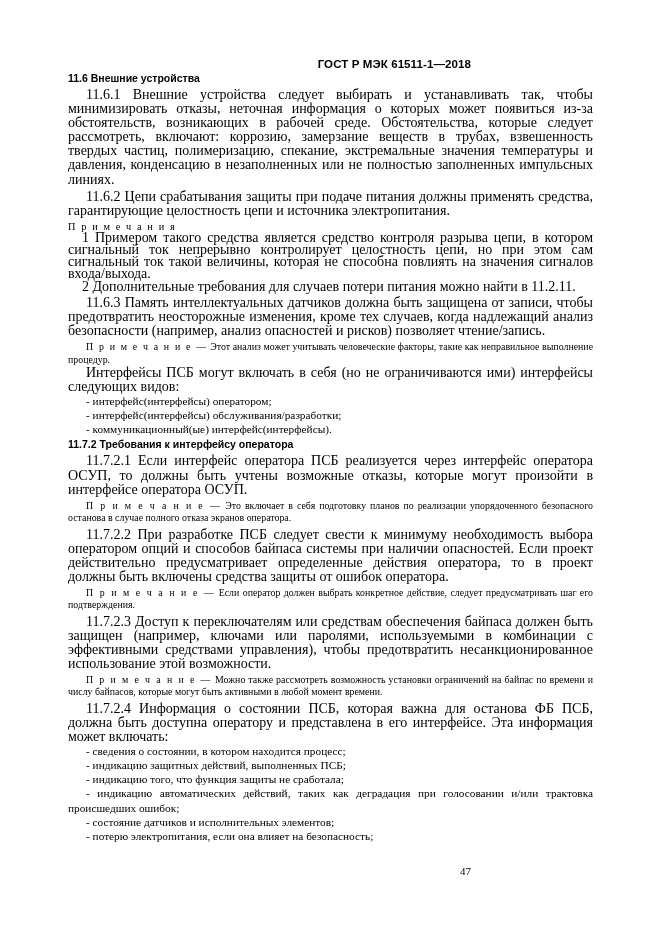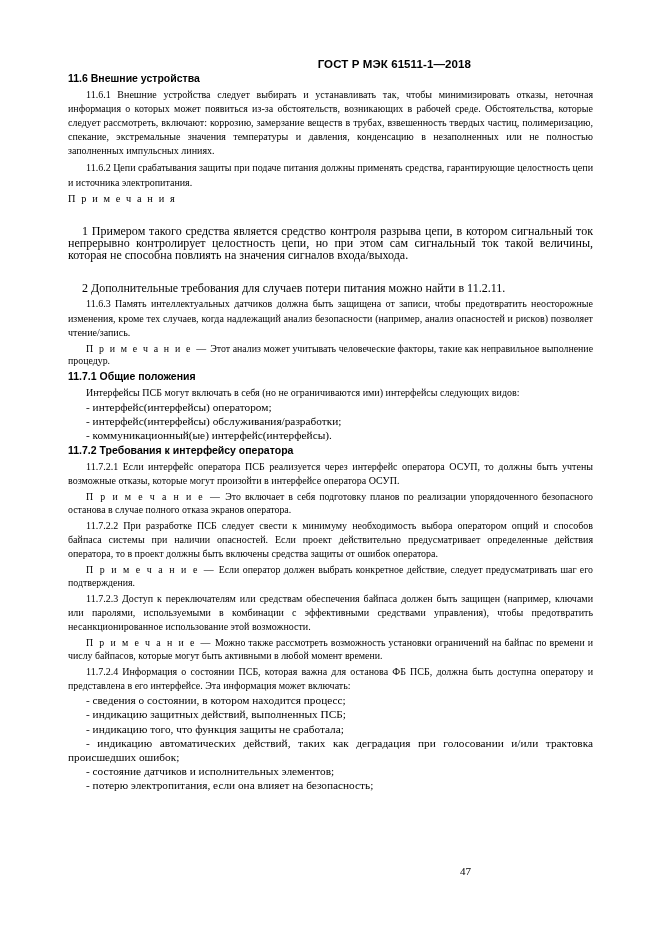--- a/index.html
+++ b/index.html
@@ -46,37 +46,36 @@
     font-family: "Liberation Sans", sans-serif;
     font-weight: bold;
     font-size: 10.5px;
     margin-top: 9px;
     margin-bottom: 4px;
   }
   .h-bold.first {
     margin-top: 0;
   }
   .para {
-    font-size: 10px;
+    font-size: 14px;
     line-height: 14.1px;
     text-align: justify;
     text-indent: 18px;
     margin-bottom: 0;
   }
   .note-title {
     font-size: 10.3px;
     letter-spacing: 1.6px;
     margin-top: 3px;
   }
   .note-body {
-    font-size: 12px;
+    font-size: 14px;
     line-height: 12.2px;
     text-align: justify;
     text-indent: 14px;
-    margin-top: 21px;
   }
   .note-inline {
     font-size: 9.9px;
     line-height: 12.4px;
     text-align: justify;
     text-indent: 18px;
     margin-top: 3px;
   }
   .note-inline .lbl {
     letter-spacing: 1.6px;
@@ -116,21 +115,20 @@
     <p class="note-title">П р и м е ч а н и я</p>
     <p class="note-body">1 Примером такого средства является средство контроля разрыва цепи, в котором сигнальный ток непрерывно контролирует целостность цепи, но при этом сам сигнальный ток такой величины, которая не способна повлиять на значения сигналов входа/выхода.</p>
     <p class="note-body">2 Дополнительные требования для случаев потери питания можно найти в 11.2.11.</p>
 
     <div class="gap-sm"></div>
     <p class="para">11.6.3 Память интеллектуальных датчиков должна быть защищена от записи, чтобы предотвратить неосторожные изменения, кроме тех случаев, когда надлежащий анализ безопасности (например, анализ опасностей и рисков) позволяет чтение/запись.</p>
 
     <p class="note-inline"><span class="lbl">П р и м е ч а н и е  —</span> <span>Этот анализ может учитывать человеческие факторы, такие как неправильное выполнение процедур.</span></p>
 
 
-    <p class="h-bold" style="margin-top:2px;">11.7.1  Общие положения</p>
 
     <p class="para">Интерфейсы ПСБ могут включать в себя (но не ограничиваются ими) интерфейсы следующих видов:</p>
     <p class="dash">- интерфейс(интерфейсы) оператором;</p>
     <p class="dash">- интерфейс(интерфейсы) обслуживания/разработки;</p>
     <p class="dash">- коммуникационный(ые) интерфейс(интерфейсы).</p>
 
     <p class="h-bold" style="margin-top:2px;">11.7.2  Требования к интерфейсу оператора</p>
 
     <p class="para">11.7.2.1 Если интерфейс оператора ПСБ реализуется через интерфейс оператора ОСУП, то должны быть учтены возможные отказы, которые могут произойти в интерфейсе оператора ОСУП.</p>
 

